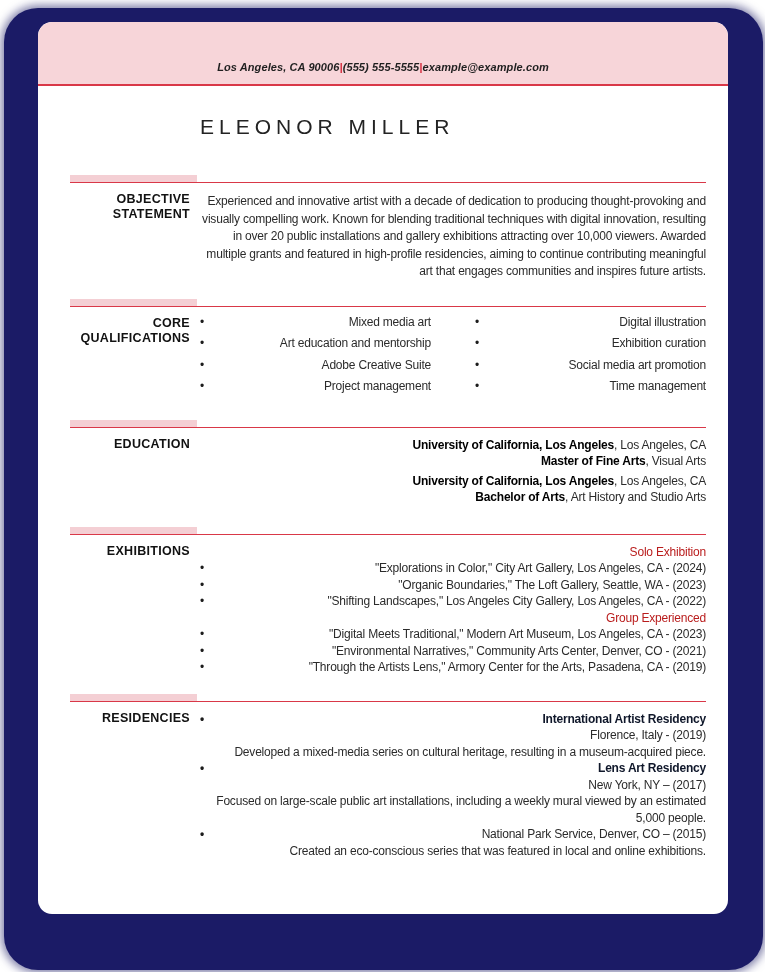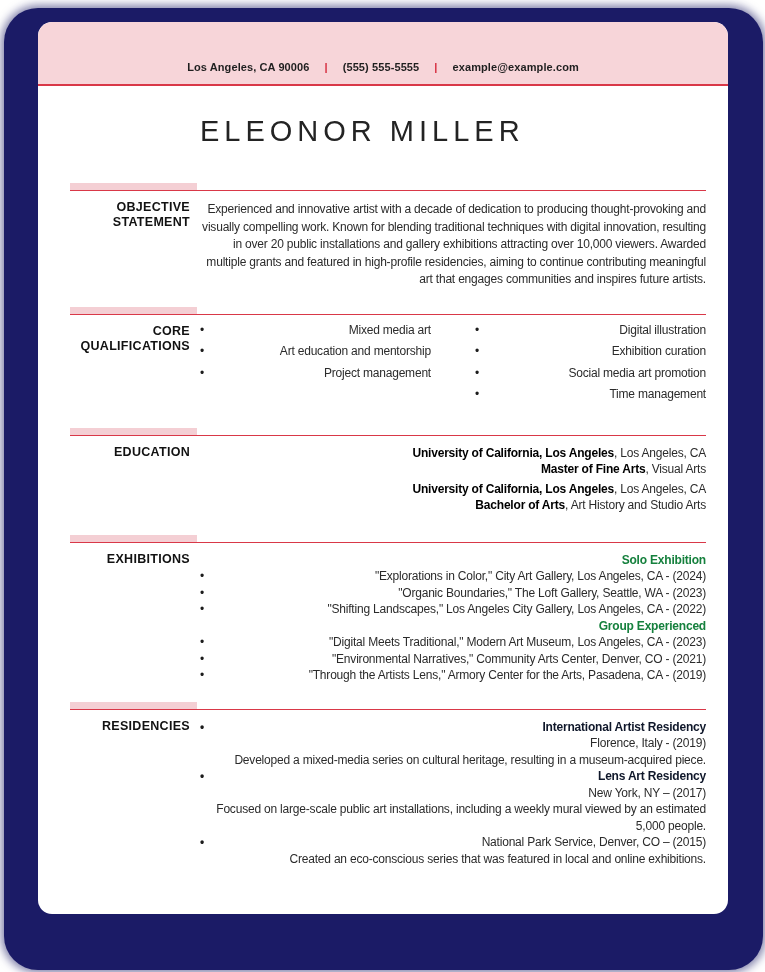--- a/index.html
+++ b/index.html
@@ -34,31 +34,31 @@
     border-radius: 14px 14px 0 0;
     display: flex;
     align-items: flex-end;
     justify-content: center;
     padding-bottom: 11px;
     box-sizing: border-box;
   }
   .band .contact {
     display: flex;
     align-items: center;
-    gap: 15px;
     font-size: 11px;
     font-weight: 700;
     color: #1f1f1f;
     letter-spacing: 0.1px;
+    font-style: italic;
   }
   .band .pipe { color: #d62b3d; font-weight: 700; }
   
   h1.name {
     margin: 30px 0 0 162px;
-    font-size: 29px;
+    font-size: 21px;
     font-weight: 400;
     letter-spacing: 5px;
     color: #232323;
     line-height: 1.05;
   }
   
   main { margin: 36px 22px 0 32px; }
   .sec { margin-bottom: 17px; }
   .sec-head {
     position: relative;
@@ -103,21 +103,21 @@
   .bullet-li::before {
     content: "\2022";
     position: absolute;
     left: 0; top: 0;
     color: #1c1c1c;
   }
   
   .edu-entry { line-height: 16.5px; margin-bottom: 3px; }
   .edu-entry b { color: #000000; }
   
-  .exh-heading { font-weight: 700; color: #15803d; line-height: 16.5px; }
+  .exh-heading { font-weight: 400; color: #b91c1c; line-height: 16.5px; }
   .exh-list { margin: 0; padding: 0; list-style: none; }
   .exh-list li { position: relative; padding-left: 11px; line-height: 16.5px; }
   
   .res-item { position: relative; padding-left: 10px; line-height: 16.5px; }
   .res-item::before {
     content: "\2022";
     position: absolute;
     left: 0; top: 0;
     font-weight: 700;
     color: #1c1c1c;
@@ -161,20 +161,21 @@
       <div class="sec-head">
         <div class="accent"></div>
       </div>
       <div class="sec-body">
         <div class="sec-label">CORE QUALIFICATIONS</div>
         <div class="sec-content">
           <div class="qual-cols">
             <ul class="qual-col">
               <li class="bullet-li">Mixed media art</li>
               <li class="bullet-li">Art education and mentorship</li>
+              <li class="bullet-li">Adobe Creative Suite</li>
               <li class="bullet-li">Project management</li>
             </ul>
             <ul class="qual-col">
               <li class="bullet-li">Digital illustration</li>
               <li class="bullet-li">Exhibition curation</li>
               <li class="bullet-li">Social media art promotion</li>
               <li class="bullet-li">Time management</li>
             </ul>
           </div>
         </div>

